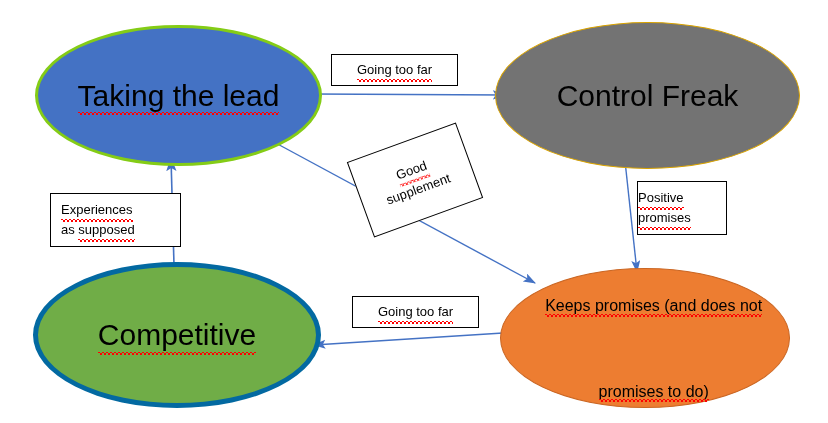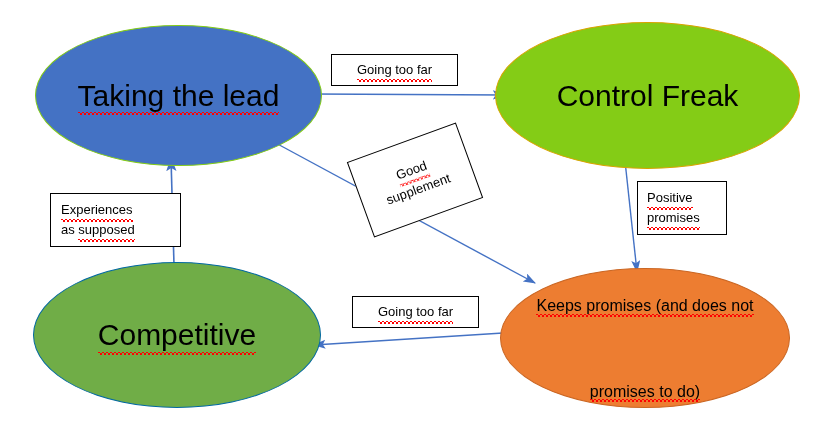--- a/index.html
+++ b/index.html
@@ -39,24 +39,24 @@
     box-sizing: border-box;
     color: #000000;
   }
   .node .node-label {
     display: block;
     width: 94%;
     line-height: 1.33;
     white-space: pre-line;
   }
 
-  .node-blue   { background: #4472C4; border: 1px solid #84cc16; }
-  .node-gold   { background: #84cc16; border: 1px solid #D9A300; }
-  .node-green  { background: #70AD47; border: 1px solid #0369a1; }
-  .node-orange { background: #ED7D31; border: 1px solid #CA6623; }
+  .node-blue   { background: #4472C4; border: 3px solid #84cc16; }
+  .node-gold   { background: #737373; border: 1px solid #D9A300; }
+  .node-green  { background: #70AD47; border: 5px solid #0369a1; }
+  .node-orange { background: #ED7D31; border: 1px solid #CA6623; justify-content: flex-end; }
 
   
   .caption {
     position: absolute;
     z-index: 4;
     background: #ffffff;
     border: 1px solid #000000;
     box-sizing: border-box;
     color: #000000;
     font-size: 13px;
@@ -141,21 +141,21 @@
   <div class="caption cap-center" style="left:357px; top:140px; width:116px; height:80px; transform:rotate(-20deg); z-index:5;">
     <span class="cap-line"><span class="sq">Good</span></span>
     <span class="cap-line">supplement</span>
   </div>
 
   <div class="caption cap-left" style="left:50px; top:193px; width:131px; height:54px; padding-left:10px;">
     <span class="cap-line"><span class="sq">Experiences</span></span>
     <span class="cap-line">as <span class="sq">supposed</span></span>
   </div>
 
-  <div class="caption cap-left" style="left:637px; top:181px; width:90px; height:54px; padding-left:9px;">
+  <div class="caption cap-left" style="left:637px; top:181px; width:90px; height:54px; ">
     <span class="cap-line"><span class="sq">Positive</span></span>
     <span class="cap-line"><span class="sq">promises</span></span>
   </div>
 
   <div class="caption cap-center" style="left:352px; top:296px; width:127px; height:32px;">
     <span class="cap-line"><span class="sq">Going too far</span></span>
   </div>
 
 </div>
 

